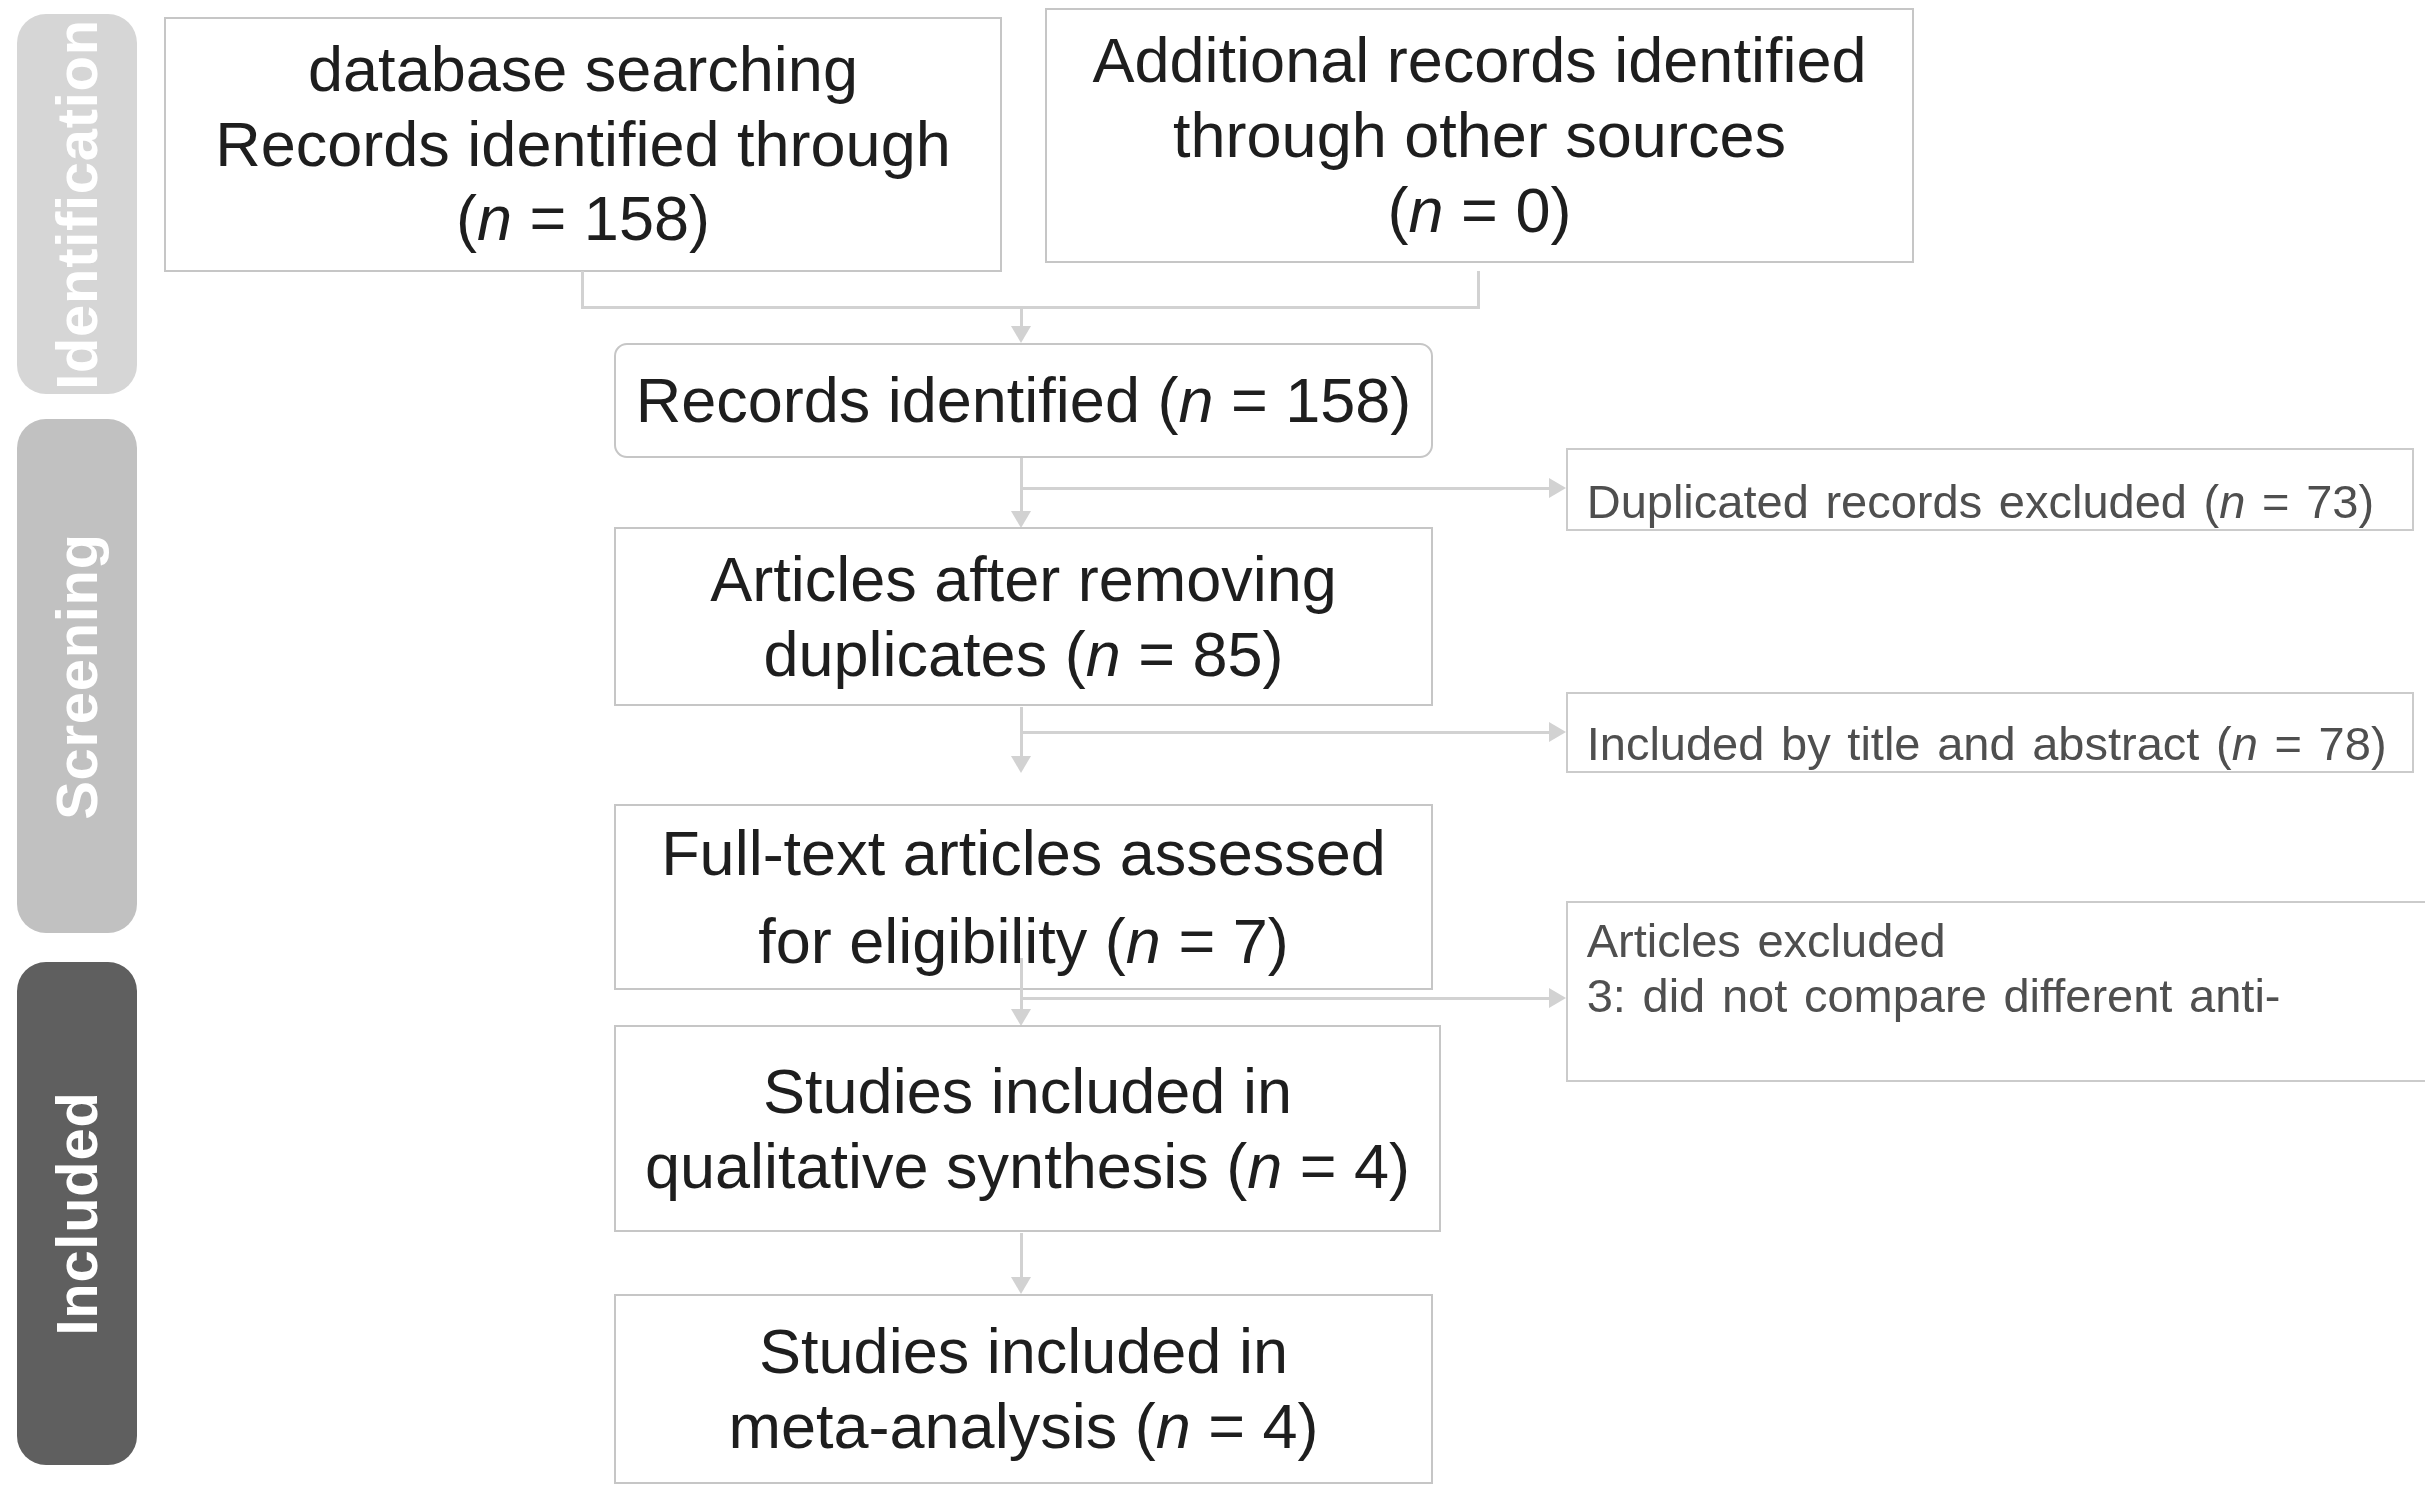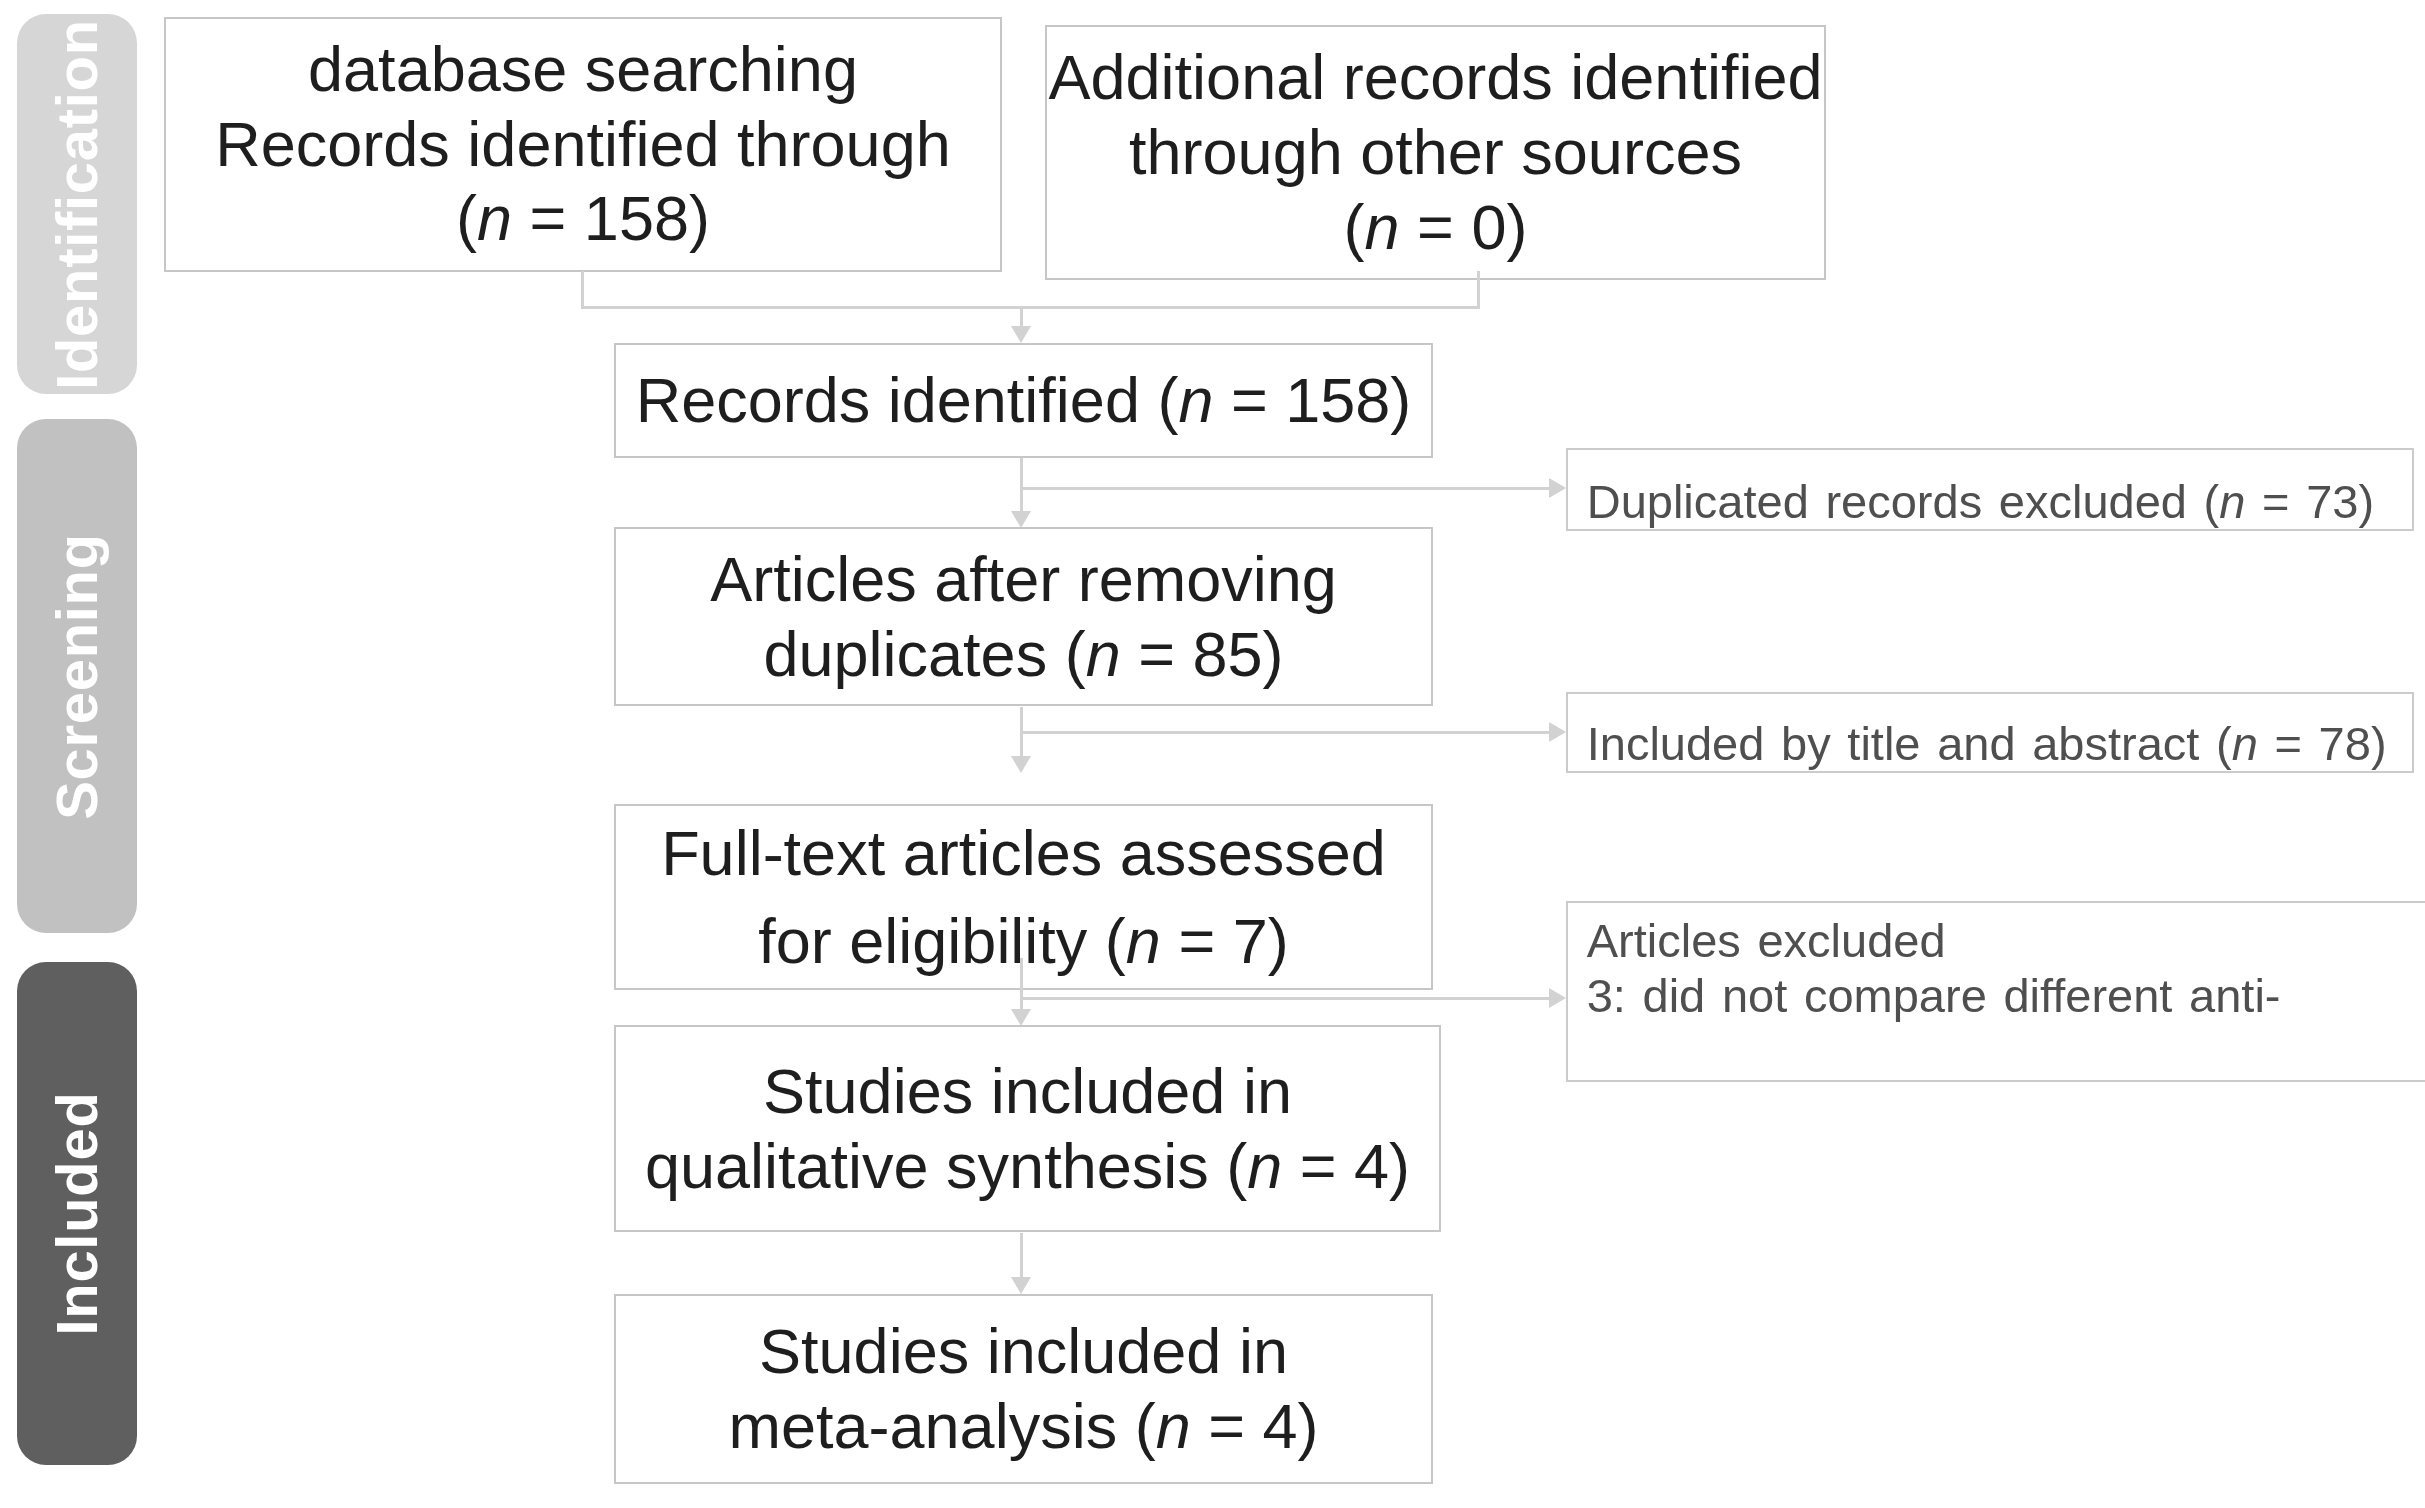--- a/index.html
+++ b/index.html
@@ -96,33 +96,33 @@
   <div class="stage" style="left:16.5px;top:962px;width:120px;height:503px;background:#5f5f5f;">
     <span class="stage-label">Included</span>
   </div>
 
   <div class="fbox" style="left:164px;top:16.5px;width:838px;height:255px;">
     <div class="line"><span>database searching</span></div>
     <div class="line"><span>Records identified through</span></div>
     <div class="line"><span>(</span><i class="nv">n</i><span> = 158)</span></div>
   </div>
 
-  <div class="fbox" style="left:1045px;top:25px;width:781px;height:255px;">
+  <div class="fbox" style="left:1045px;top:8px;width:869px;height:255px;">
     <div class="line"><span>Additional records identified</span></div>
     <div class="line"><span>through other sources</span></div>
     <div class="line"><span>(</span><i class="nv">n</i><span> = 0)</span></div>
   </div>
 
   <div class="vline" style="left:581px;top:271px;height:36px;"></div>
   <div class="vline" style="left:1477px;top:271px;height:36px;"></div>
   <div class="hline" style="left:581px;top:306px;width:899px;"></div>
   <div class="vline" style="left:1020px;top:306px;height:23px;"></div>
   <div class="arr-down" style="left:1011px;top:326px;"></div>
 
-  <div class="fbox" style="left:614px;top:343px;width:819px;height:115px;">
+  <div class="fbox" style="left:614px;top:343px;width:819px;height:115px;border-radius:13px;">
     <div class="line"><span>Records identified (</span><i class="nv">n</i><span> = 158)</span></div>
   </div>
 
   <div class="vline" style="left:1020px;top:458px;height:56px;"></div>
   <div class="arr-down" style="left:1011px;top:511px;"></div>
   <div class="hline" style="left:1022px;top:487px;width:527px;"></div>
   <div class="arr-right" style="left:1549px;top:478px;"></div>
 
   <div class="sbox" style="left:1566px;top:448px;width:848px;height:83px;">
     <div class="line"><span>Duplicated records excluded (</span><i class="nv">n</i><span> = 73)</span></div>

